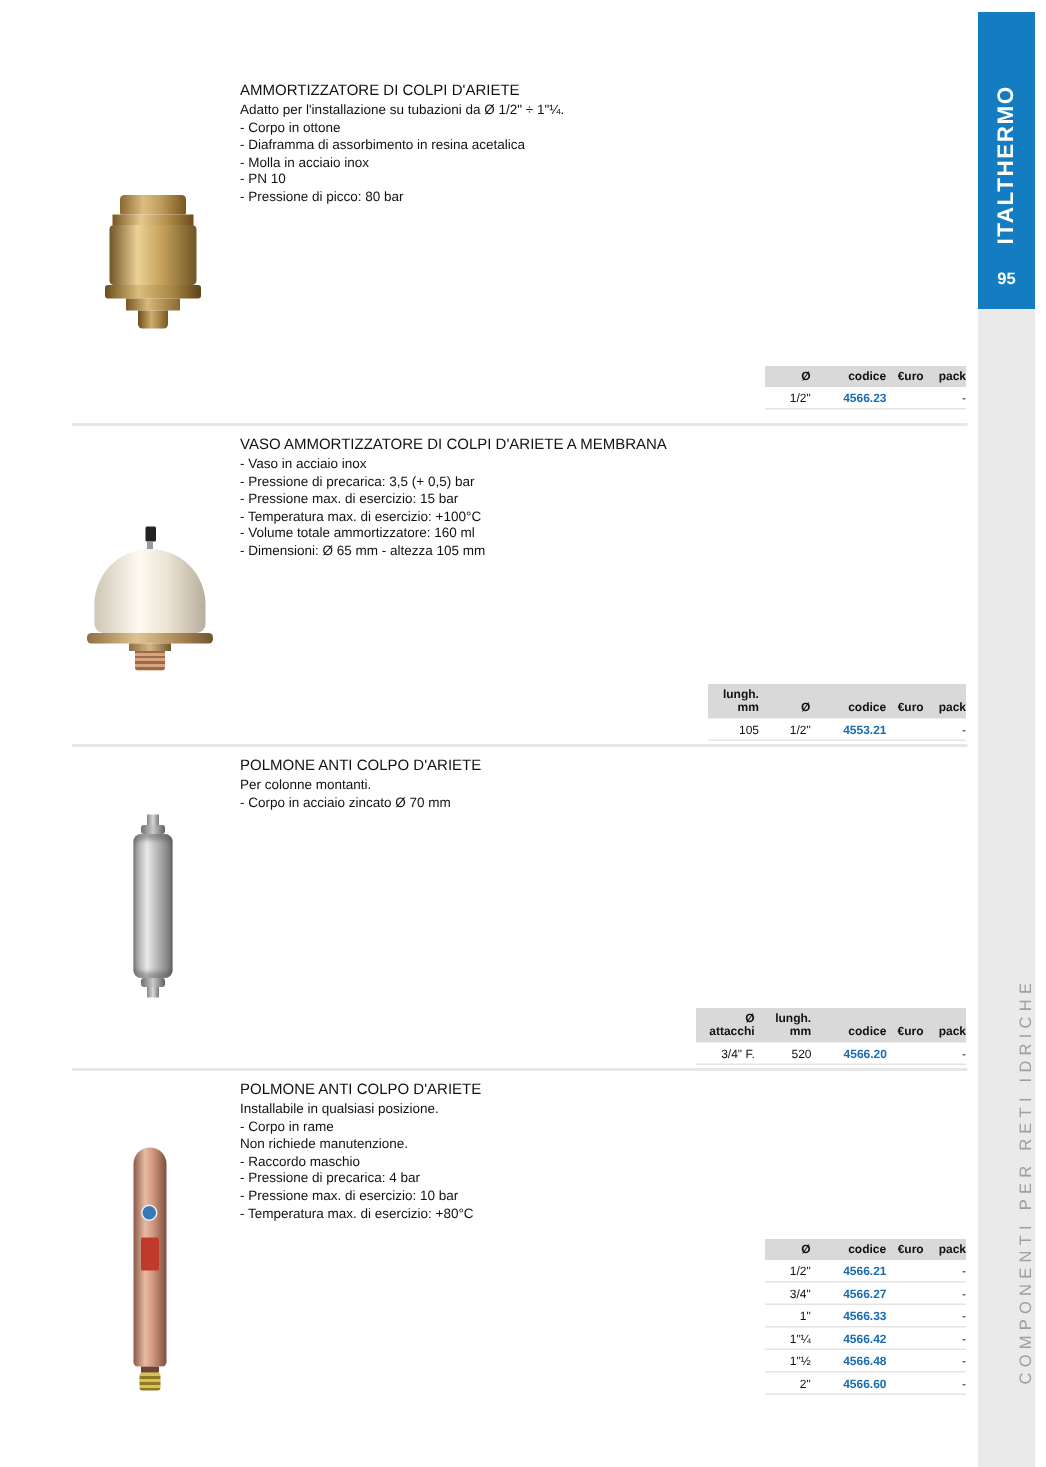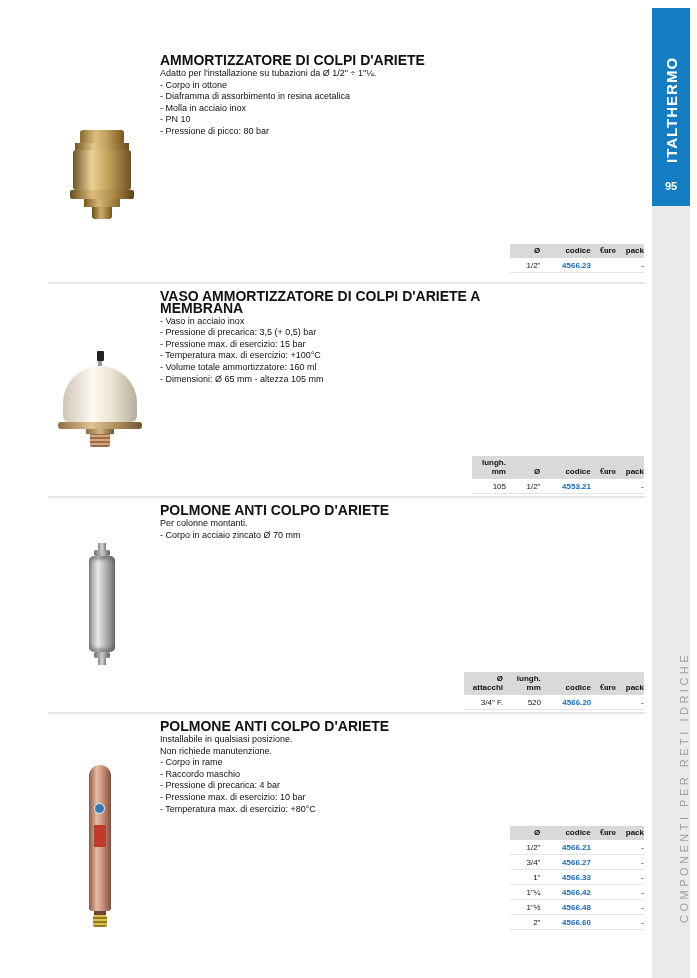--- a/index.html
+++ b/index.html
@@ -15,35 +15,35 @@
               color:#fff;font-weight:bold;font-size:15px;letter-spacing:1px;}
   .page-num{position:absolute;left:0;bottom:14px;width:38px;text-align:center;
             color:#fff;font-weight:bold;font-size:11px;}
   .side-label{position:absolute;left:652px;top:640px;width:38px;height:295px;
               display:flex;align-items:flex-end;justify-content:center;
               writing-mode:vertical-rl;transform:rotate(180deg);
               color:#9aa0a5;font-size:11px;letter-spacing:3.5px;}
 
   
   .sec-text{position:absolute;left:160px;width:340px;font-size:9px;line-height:11.6px;}
-  .sec-title{font-weight:bold;font-size:14px;margin-bottom:1.5px;}
+  .sec-title{font-weight:normal;font-size:10px;margin-bottom:1.5px;}
   .divider{position:absolute;left:48px;width:597px;height:0;border-top:2px solid #e7e7e7;}
 
   
   .tbl{position:absolute;font-size:8px;}
   .hrow{display:flex;background:#d9d9d9;font-weight:bold;align-items:flex-end;padding:2px 0 3px 0;}
   .drow{display:flex;border-bottom:1px solid #e4e4e4;padding:3px 0 2px 0;align-items:center;}
   .cell{white-space:pre-line;line-height:9px;}
   .ra{text-align:right;} .ca{text-align:right;}
   .code{color:#1a6cb2;font-weight:bold;}
   .w-d{width:34px;padding-right:4px;}   
   .w-l{width:38px;padding-right:4px;}   
   .w-a{width:44px;padding-right:4px;}   
   .w-c{width:52px;}                      
-  .w-e{width:28px;padding-right:10px;font-family:Liberation Serif, serif;}   
+  .w-e{width:28px;padding-right:10px;}   
   .w-p{width:20px;}                      
 
   
   .prod{position:absolute;}
   .prod *{position:relative;margin:0 auto;}
 
   
   .br-cap{width:44px;height:13px;border-radius:3px 3px 1px 1px;
           background:linear-gradient(90deg,#8a682f,#dcbd7e 35%,#c3a061 60%,#77571f);}
   .br-neck{width:54px;height:7px;background:linear-gradient(90deg,#77571f,#e3c88f 35%,#b8934f 65%,#6b4d1c);}
@@ -195,22 +195,22 @@
       <div class="cell ra w-e"></div>
       <div class="cell ca w-p">-</div>
     </div>
   </div>
 
   <div class="divider" style="top:712px;"></div>
 
   <div class="sec-text" style="top:721px;">
     <div class="sec-title">POLMONE ANTI COLPO D'ARIETE</div>
     <div>Installabile in qualsiasi posizione.</div>
+    <div>- Corpo in rame</div>
     <div>Non richiede manutenzione.</div>
-    <div>- Corpo in rame</div>
     <div>- Raccordo maschio</div>
     <div>- Pressione di precarica: 4 bar</div>
     <div>- Pressione max. di esercizio: 10 bar</div>
     <div>- Temperatura max. di esercizio: +80°C</div>
   </div>
 
   <div class="prod" style="left:87px;top:765px;width:26px;">
     <div class="cu-body">
       <div class="cu-dot"></div>
       <div class="cu-label"></div>

